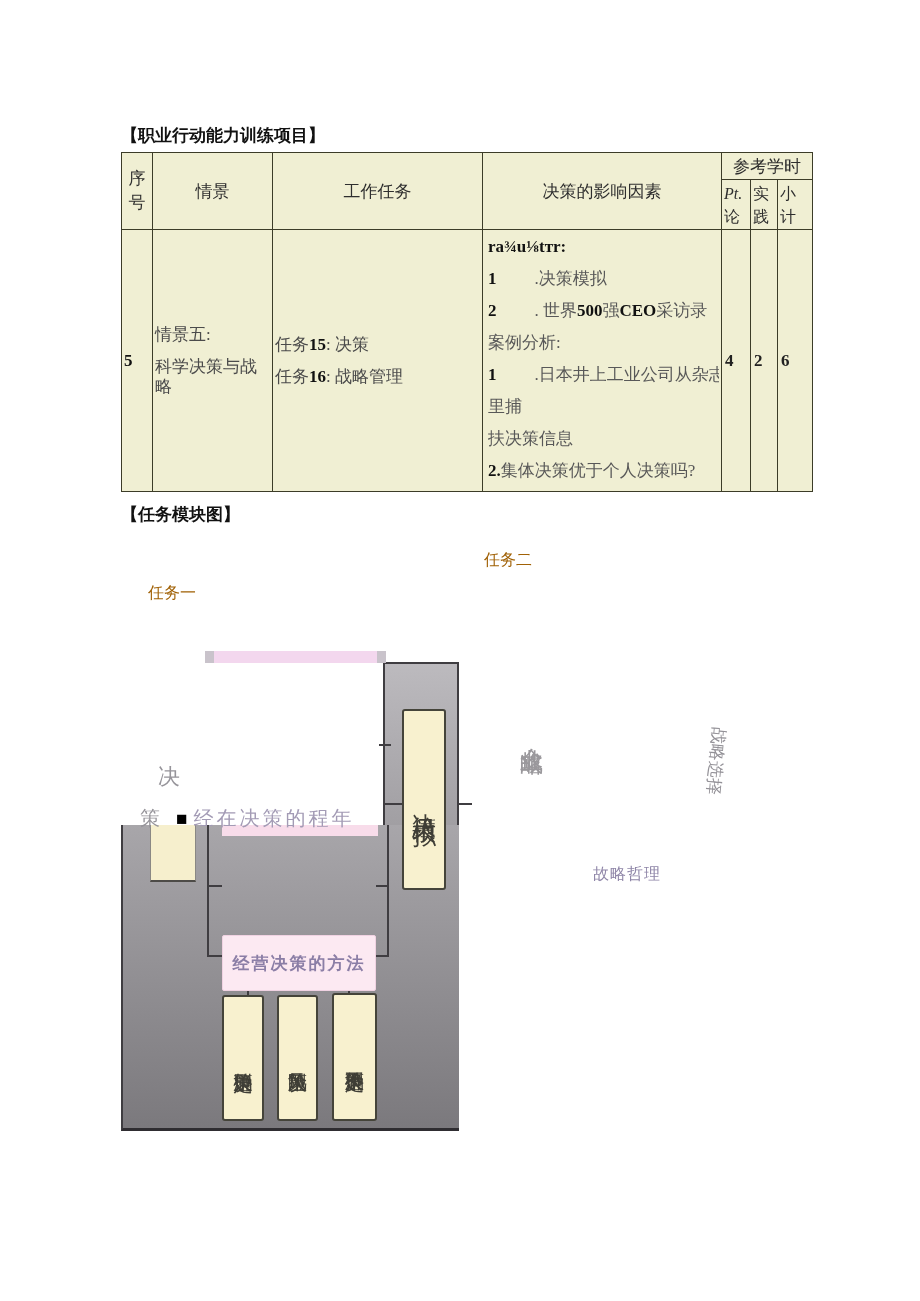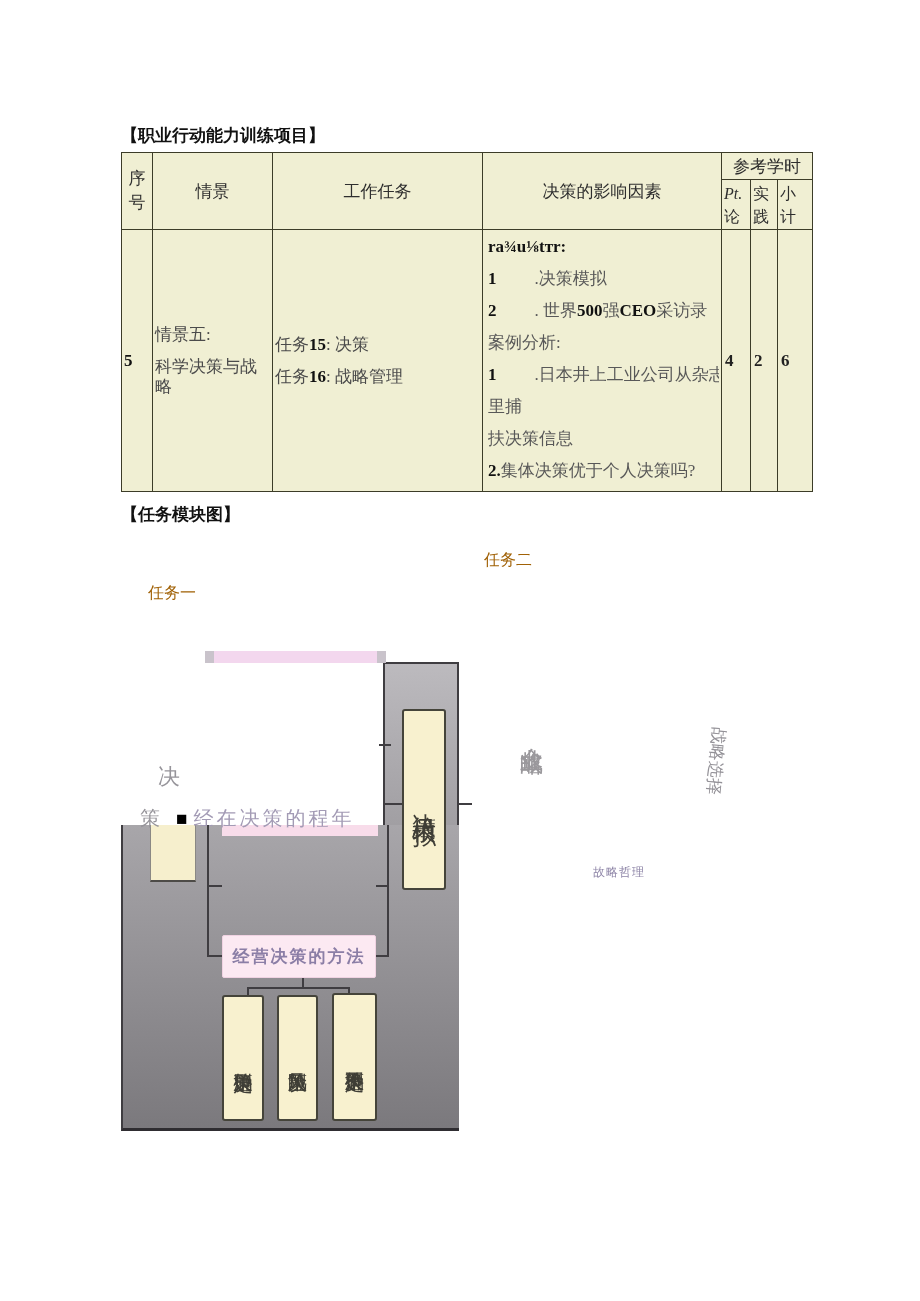--- a/index.html
+++ b/index.html
@@ -51,21 +51,21 @@
   #pink-strip-bottom { left:222px; top:818px; width:156px; height:11px; background:#f8dcea; }
   #mini-cream { left:150px; top:818px; width:46px; height:57px; background:#f6efcd;
       border-left:1px solid #8a8884; border-right:1px solid #8a8884; border-bottom:2px solid #4d4b47; }
   #overlay-line1 { left:158px; top:755px; font-size:22px; color:#96949a; }
   #overlay-line2 { left:140px; top:798px; font-size:20px; color:#96949a; white-space:nowrap; }
   #overlay-line2 .sq { color:#000; font-size:19px; padding:0 6px 0 16px; }
   #overlay-line2 .rest { color:#a39bb5; letter-spacing:3px; }
   #ent-strategy { left:516px; top:722px; height:104px; font-size:23px; color:#9a989c; letter-spacing:2px; }
   #strat-choice { left:704px; top:720px; height:80px; font-size:17px; color:#939197;
       writing-mode:vertical-rl; text-orientation:sideways; transform:rotate(5deg); }
-  #strat-phil { left:593px; top:857px; font-size:12px; color:#8f86a8; letter-spacing:1px; }
+  #strat-phil { left:593px; top:857px; font-size:16px; color:#8f86a8; letter-spacing:1px; }
 </style>
 </head>
 <body>
 
 <div id="page">
 
   <div class="sec-title" style="top:117px;">【职业行动能力训练项目】</div>
 
   <div id="tbl-wrap">
     <table>
@@ -175,21 +175,21 @@
   <div class="abs line" style="left:207px; top:948px; width:15px; height:2px;"></div>
   <div class="abs line" style="left:387px; top:818px; width:2px; height:132px;"></div>
   <div class="abs line" style="left:376px; top:878px; width:13px; height:2px;"></div>
   <div class="abs line" style="left:376px; top:948px; width:13px; height:2px;"></div>
   <div class="abs line" style="left:302px; top:971px; width:2px; height:11px;"></div>
   <div class="abs line" style="left:247px; top:980px; width:103px; height:2px;"></div>
   <div class="abs line" style="left:247px; top:980px; width:2px; height:9px;"></div>
   <div class="abs line" style="left:348px; top:980px; width:2px; height:9px;"></div>
 
   <div class="abs creambox" style="left:402px; top:702px; width:44px; height:181px; font-size:24px; letter-spacing:3px;">决策模拟</div>
-  <div class="abs pinkbox" style="left:222px; top:928px; width:154px; height:43px;">经营决策的方法</div>
+  <div class="abs pinkbox" style="left:222px; top:928px; width:154px; height:56px;">经营决策的方法</div>
   <div class="abs creambox" style="left:222px; top:988px; width:42px; height:126px; font-size:19px;">确定型决策</div>
   <div class="abs creambox" style="left:277px; top:988px; width:41px; height:126px; font-size:19px;">风险型决策</div>
   <div class="abs creambox" style="left:332px; top:986px; width:45px; height:128px; font-size:19px;">不确定型决策</div>
 
   <div class="abs vtxt" id="ent-strategy">企业战略</div>
   <div class="abs" id="strat-choice">战略选择</div>
   <div class="abs" id="strat-phil">故略哲理</div>
 
 </div>
 

